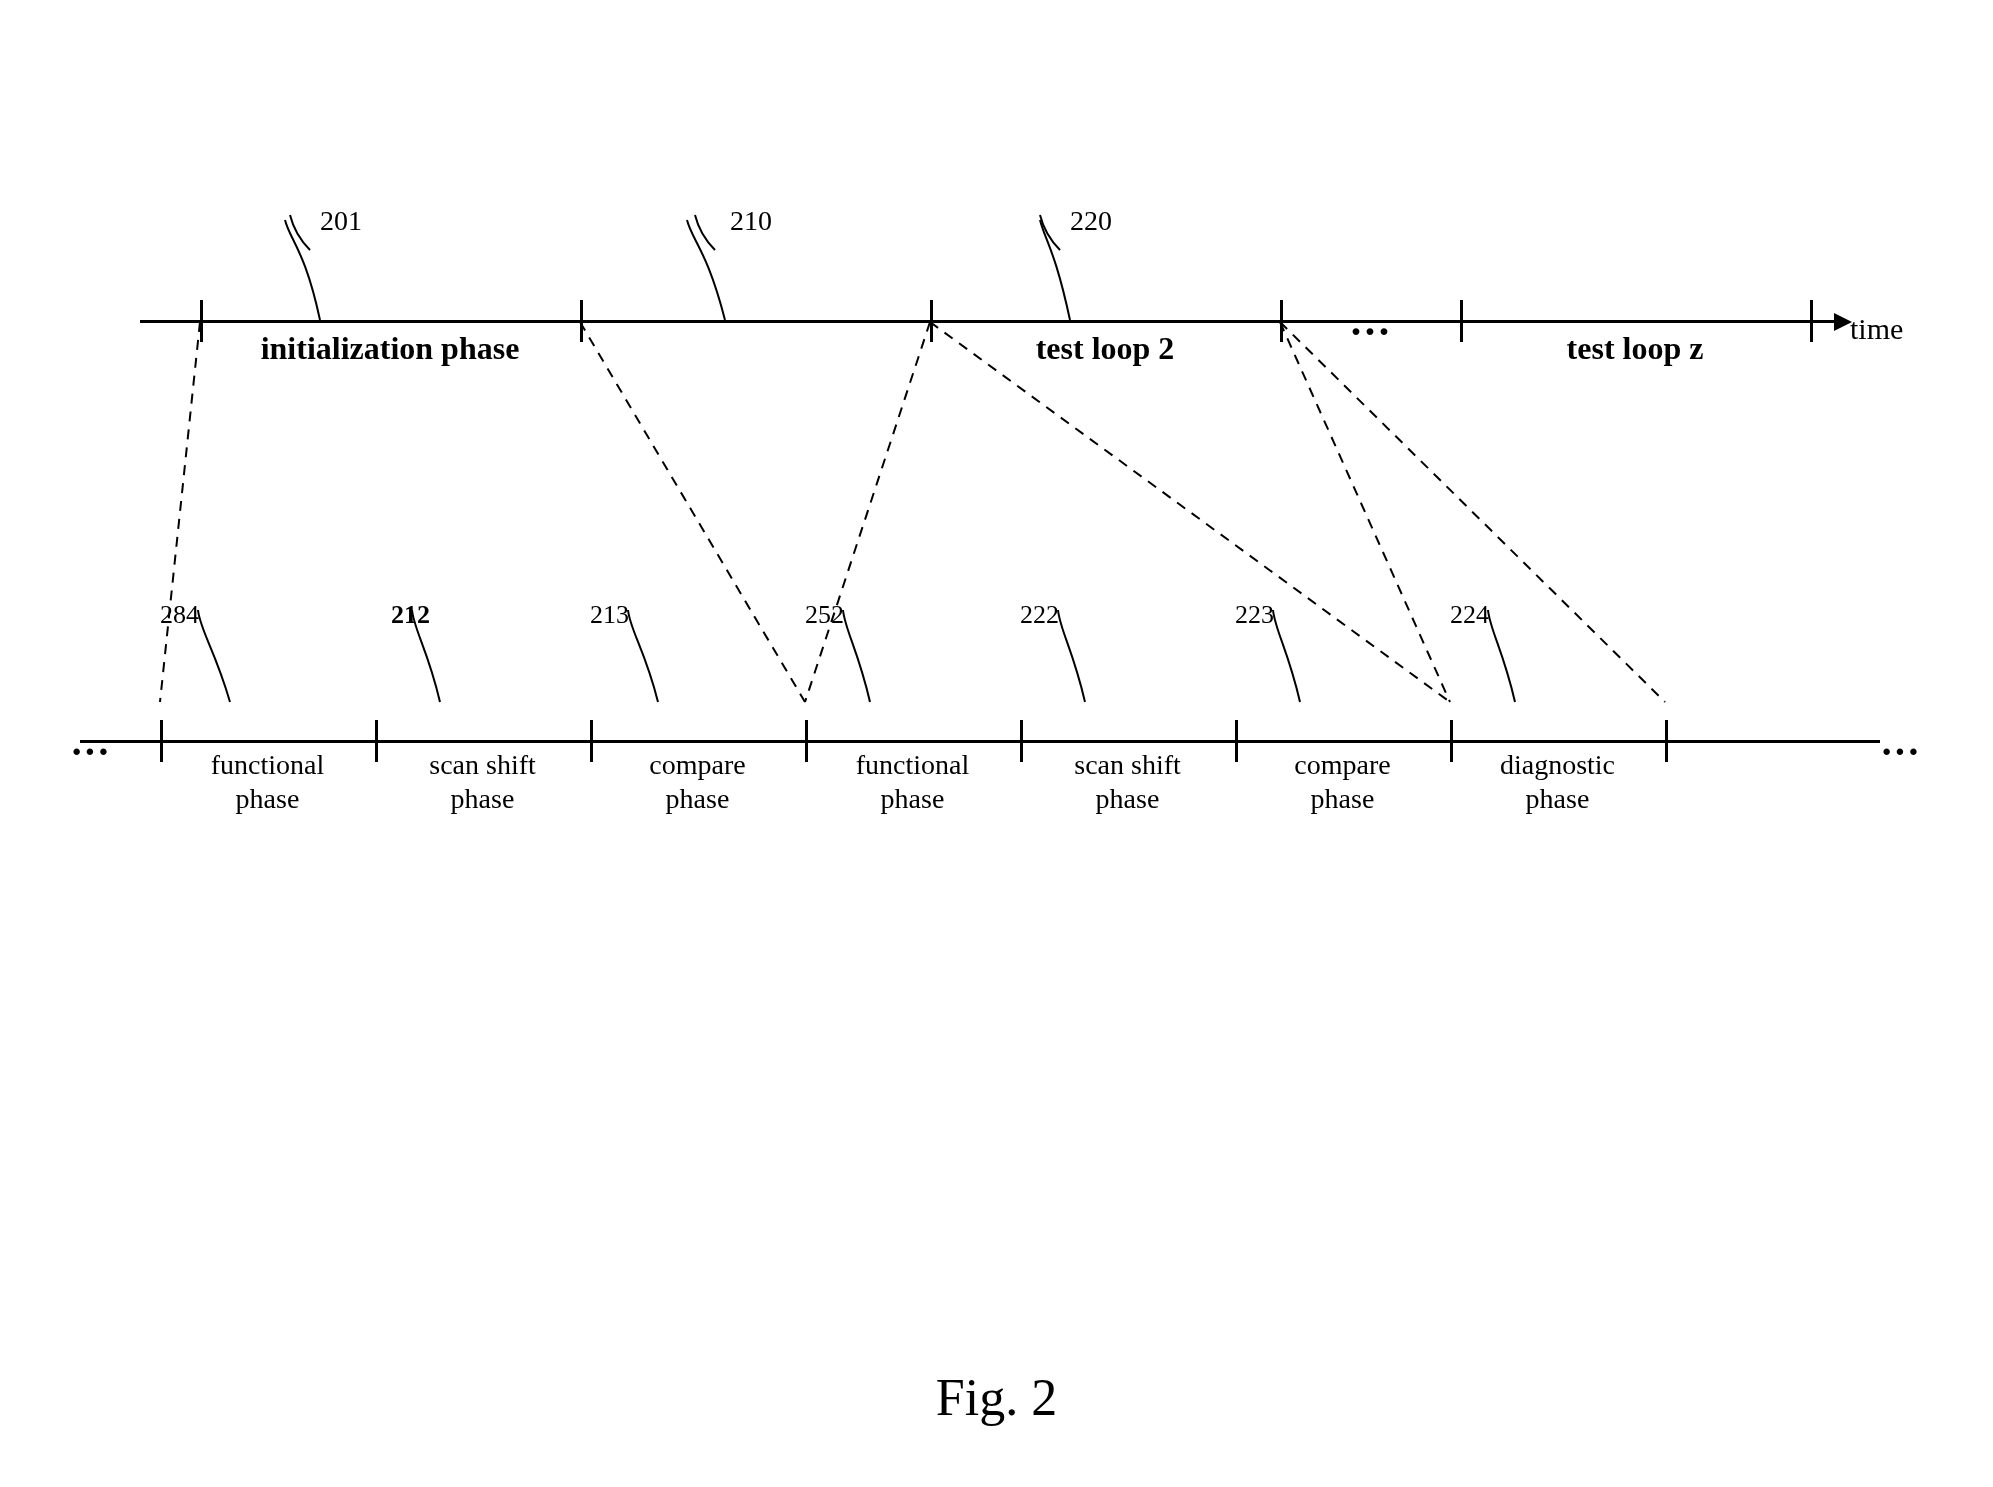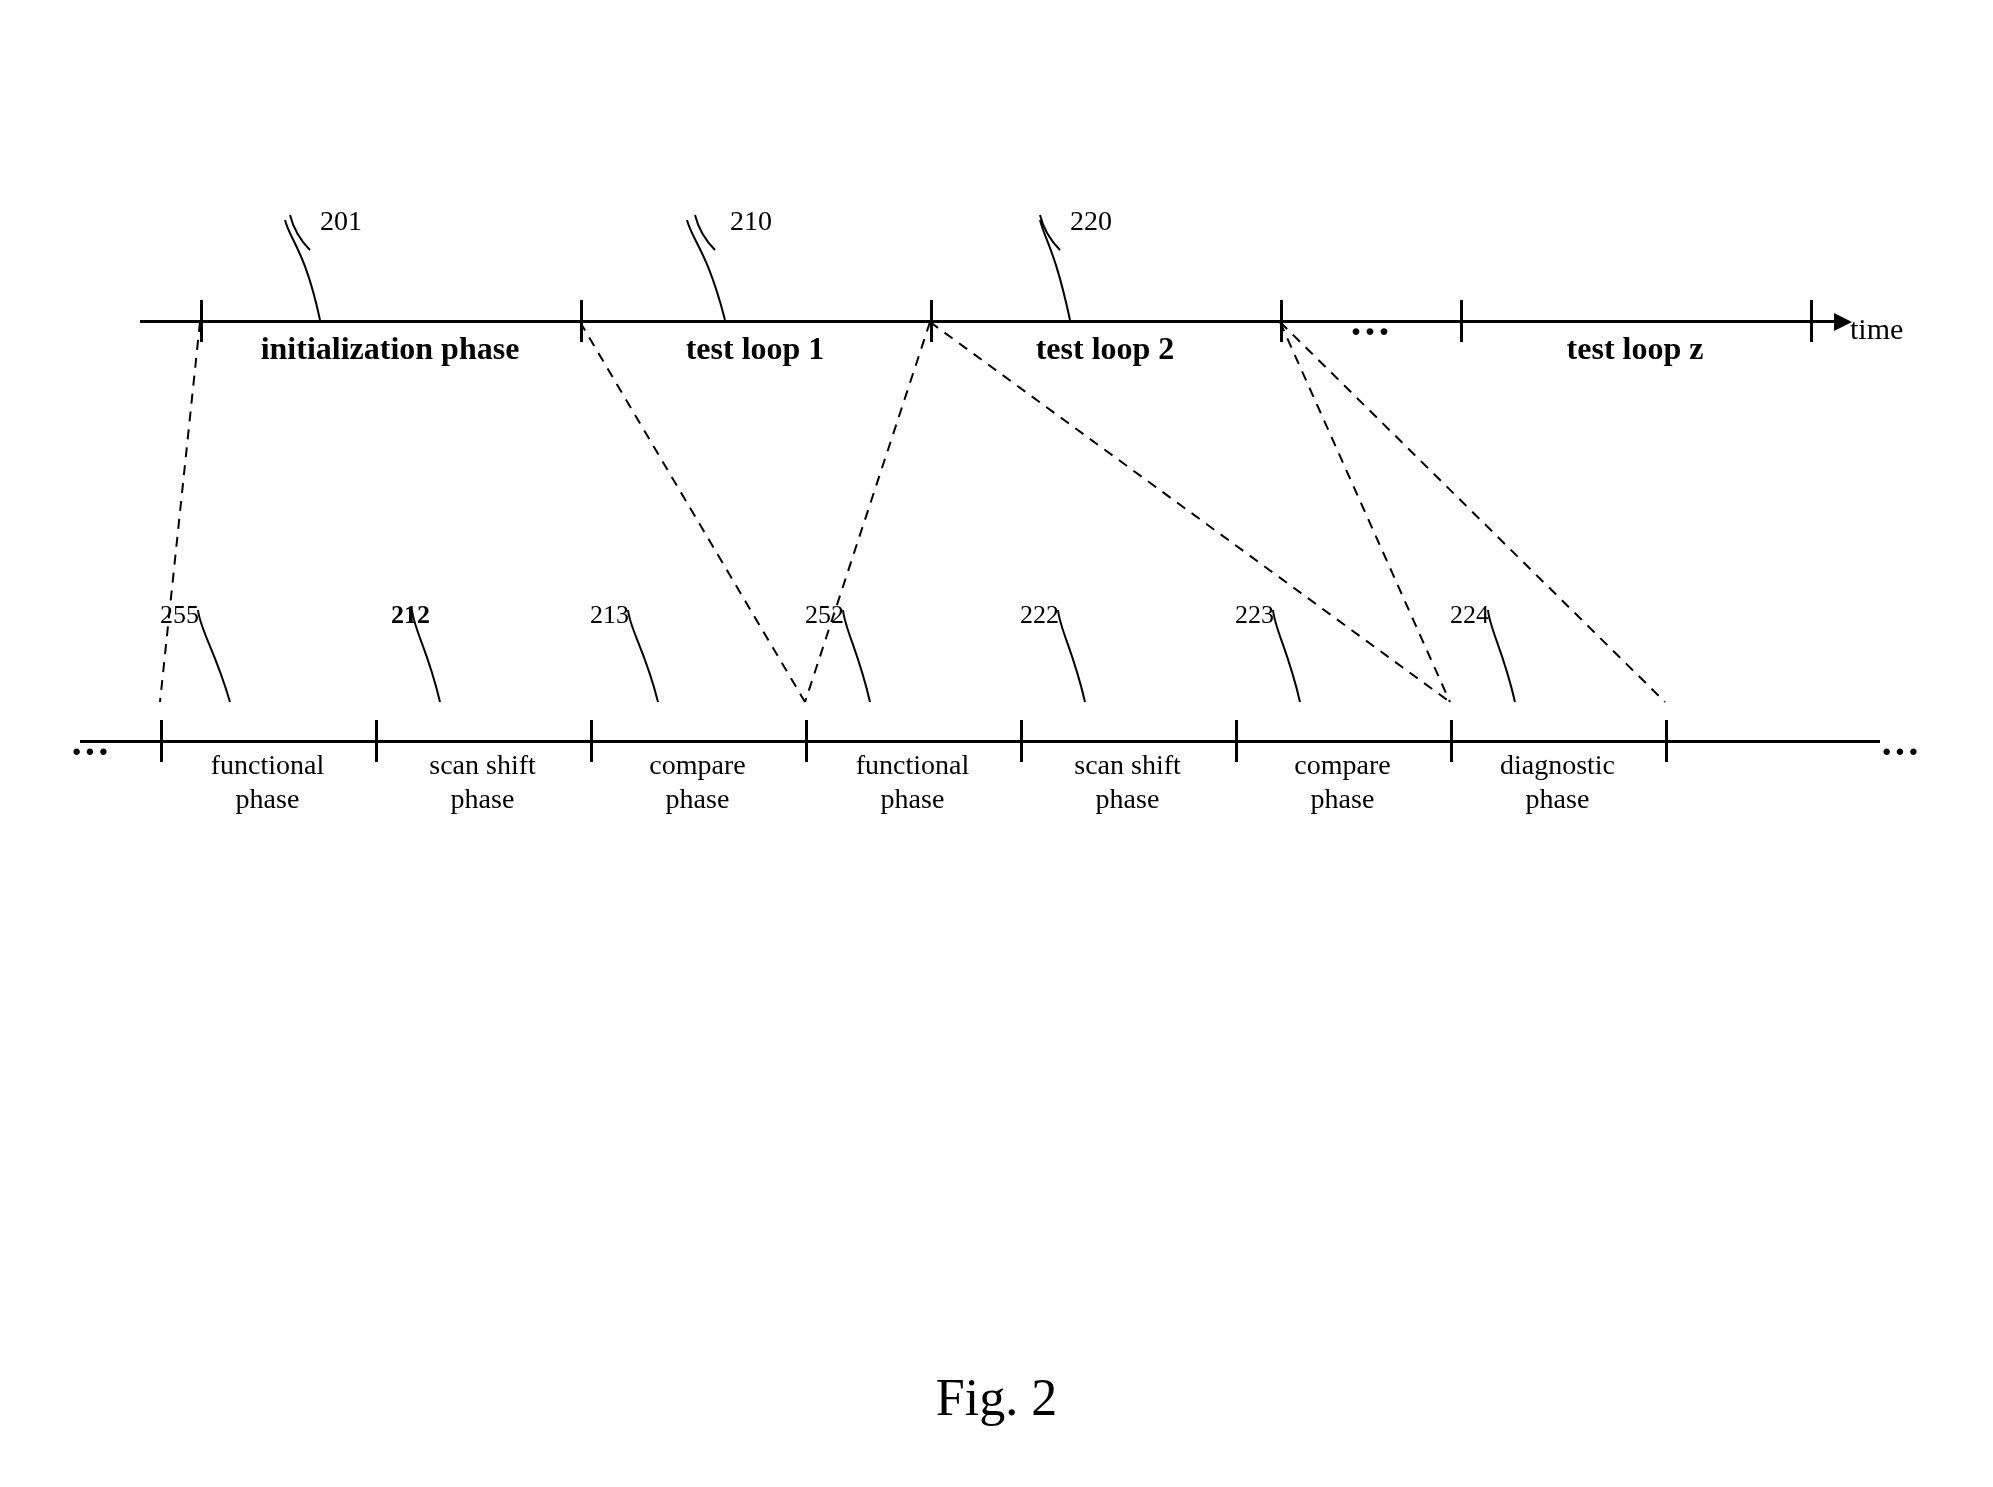--- a/index.html
+++ b/index.html
@@ -209,21 +209,20 @@
 
     <div class="tick" style="left: 790px;"></div>
 
     <div class="tick" style="left: 1140px;"></div>
 
     <div class="tick" style="left: 1320px;"></div>
 
     <div class="tick" style="left: 1670px;"></div>
 
     <div class="seg-label" style="left: 60px; width: 380px;">initialization phase</div>
-    <div class="seg-label" style="left: 440px; width: 350px;">test loop 1</div>
     <div class="seg-label" style="left: 790px; width: 350px;">test loop 2</div>
     <div class="seg-label" style="left: 1140px; width: 180px; font-size: 42px; top: 28px;">···</div>
     <div class="seg-label" style="left: 1320px; width: 350px;">test loop z</div>
 
     <div class="callout" style="top: -75px; left: 180px;">201</div>
 
     <div class="callout" style="top: -75px; left: 590px;">210</div>
 
     <div class="callout" style="top: -75px; left: 930px;">220</div>
   </div>
@@ -245,21 +244,21 @@
     <div class="tick" style="left: 1585px;"></div>
 
     <div class="bottom-seg-label" style="left: 80px; width: 215px;">functional<br>phase</div>
     <div class="bottom-seg-label" style="left: 295px; width: 215px;">scan shift<br>phase</div>
     <div class="bottom-seg-label" style="left: 510px; width: 215px;">compare<br>phase</div>
     <div class="bottom-seg-label" style="left: 725px; width: 215px;">functional<br>phase</div>
     <div class="bottom-seg-label" style="left: 940px; width: 215px;">scan shift<br>phase</div>
     <div class="bottom-seg-label" style="left: 1155px; width: 215px;">compare<br>phase</div>
     <div class="bottom-seg-label" style="left: 1370px; width: 215px;">diagnostic<br>phase</div>
 
-    <div class="b-callout" style="top: -100px; left: 80px;">255</div>
+    <div class="b-callout" style="top: -100px; left: 80px;">284</div>
     <div class="b-callout" style="top: -100px; left: 311px; font-weight: bold;">212</div>
     <div class="b-callout" style="top: -100px; left: 510px;">213</div>
     <div class="b-callout" style="top: -100px; left: 725px;">252</div>
     <div class="b-callout" style="top: -100px; left: 940px;">222</div>
     <div class="b-callout" style="top: -100px; left: 1155px;">223</div>
     <div class="b-callout" style="top: -100px; left: 1370px;">224</div>
   </div>
 
 </div>
 

